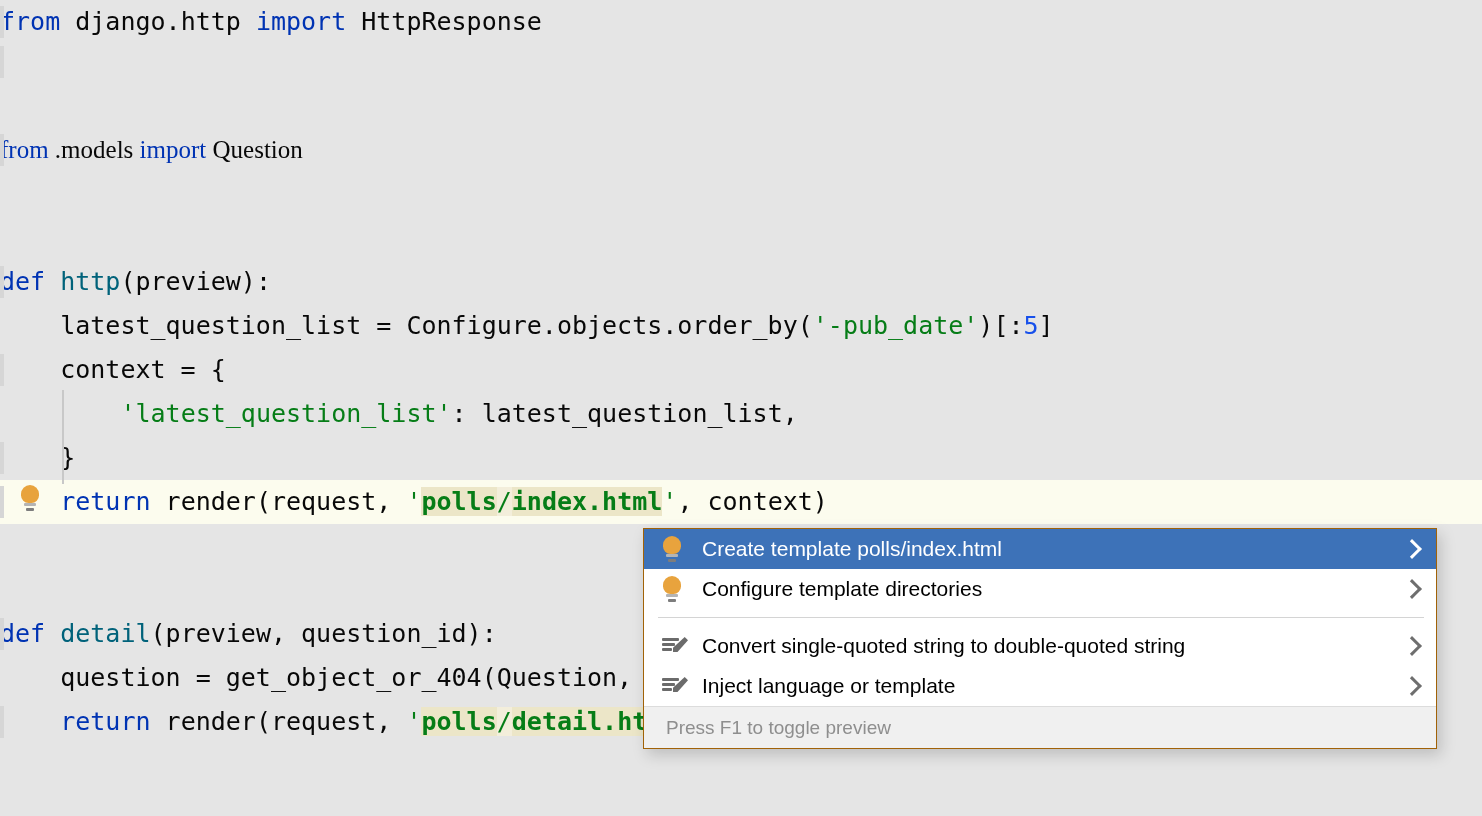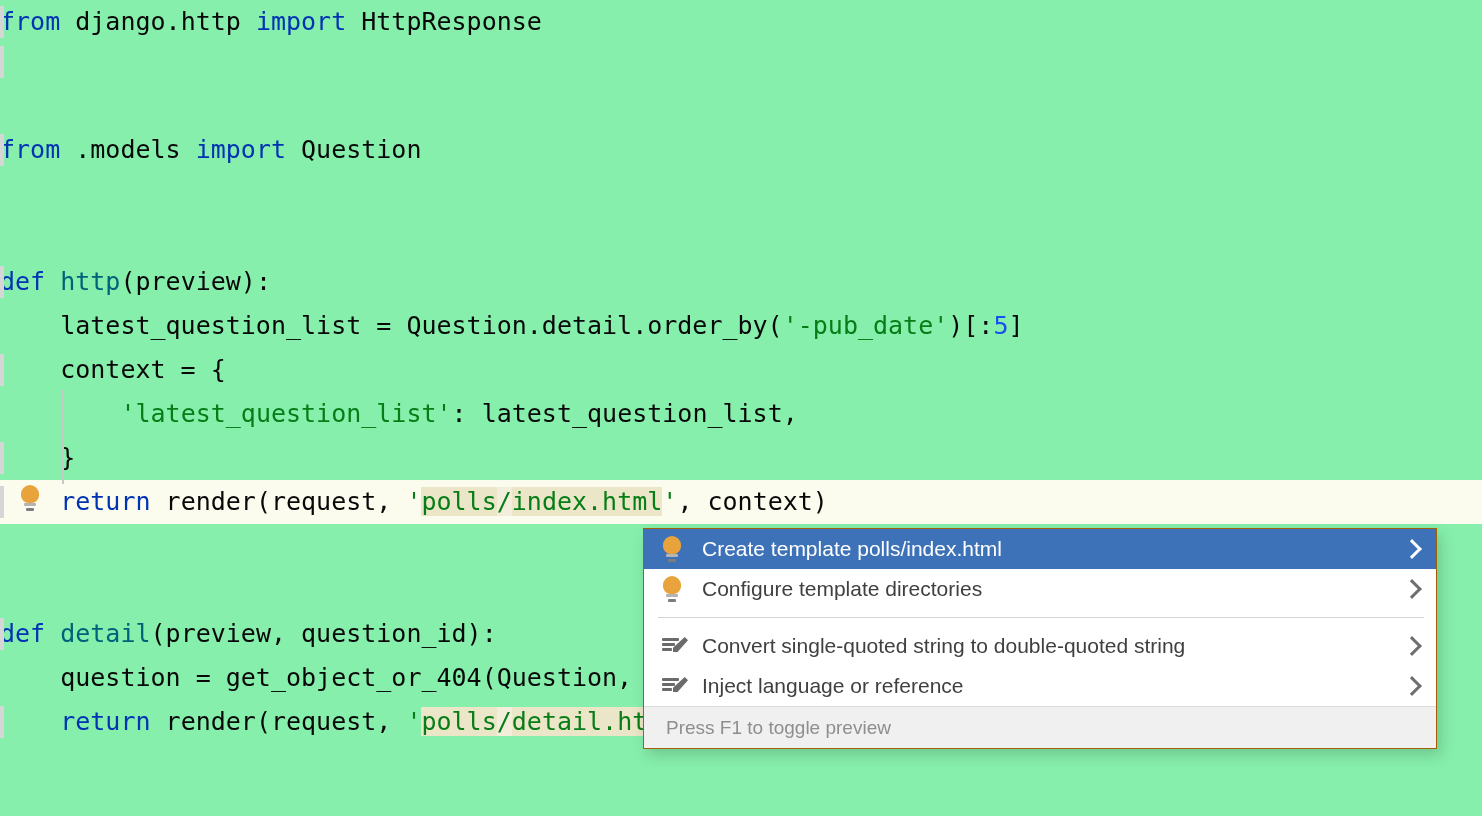--- a/index.html
+++ b/index.html
@@ -12,21 +12,21 @@
     height: 816px;
     position: relative;
     overflow: hidden;
     font-family: "Liberation Sans", sans-serif;
   }
 
   
   #editor {
     position: absolute;
     inset: 0;
-    background: #86efac;
+    background: #e5e5e5;
   }
   .code-line {
     position: absolute;
     left: 0;
     right: 0;
     height: 44px;
     line-height: 44px;
     white-space: pre;
     font-family: "DejaVu Sans Mono", "Liberation Mono", monospace;
     font-size: 25px;
@@ -53,21 +53,21 @@
   }
 
   
   .kw   { color: #0033b3; }
   .fn   { color: #00627a; }
   .str  { color: #067d17; }
   .num  { color: #1750eb; }
   .plain{ color: #080808; }
 
   
-  .hl-strong { background: #ece6c8; }
+  .hl-strong { background: #ece6c8; font-weight: bold; }
   .hl-soft   { background: #f3eedb; }
 
   
   .bulb {
     display: inline-block;
     position: relative;
     width: 20px;
     height: 26px;
     vertical-align: middle;
   }
@@ -124,21 +124,21 @@
   .menu-icon {
     width: 40px;
     flex: 0 0 40px;
     display: flex;
     align-items: center;
     justify-content: flex-start;
   }
   .menu-label {
     flex: 1 1 auto;
     font-size: 21px;
-    color: #404040;
+    color: #000000;
     white-space: nowrap;
     overflow: hidden;
     text-overflow: ellipsis;
   }
   .menu-chevron {
     flex: 0 0 48px;
     display: flex;
     align-items: center;
     justify-content: center;
     color: #6e6e6e;
@@ -196,25 +196,25 @@
   }
 </style>
 </head>
 <body>
 
 <div id="editor">
   <div id="code-lines">
       <div class="code-line" style="top: 0px;"><span class="gutter-mark" style="top: 6px; height: 32px; position: absolute;"></span><span class="txt"><span class="kw">from</span><span class="plain"> django.http </span><span class="kw">import</span><span class="plain"> HttpResponse</span></span></div>
       <div class="code-line" style="top: 40px;"><span class="gutter-mark" style="top: 6px; height: 32px; position: absolute;"></span></div>
       <div class="code-line" style="top: 84px;"><span class="txt"></span></div>
-      <div class="code-line" style="top: 128px;"><span class="gutter-mark" style="top: 6px; height: 32px; position: absolute;"></span><span class="txt"><span class="kw">from</span><span class="plain"> .models </span><span class="kw">import</span><span class="plain"> Question</span></span></div>
+      <div class="code-line" style="top: 128px; font-family: Liberation Serif, serif;"><span class="gutter-mark" style="top: 6px; height: 32px; position: absolute;"></span><span class="txt"><span class="kw">from</span><span class="plain"> .models </span><span class="kw">import</span><span class="plain"> Question</span></span></div>
       <div class="code-line" style="top: 172px;"><span class="txt"></span></div>
       <div class="code-line" style="top: 216px;"><span class="txt"></span></div>
       <div class="code-line" style="top: 260px;"><span class="gutter-mark" style="top: 6px; height: 32px; position: absolute;"></span><span class="txt"><span class="kw">def</span><span class="plain"> </span><span class="fn">http</span><span class="plain">(preview):</span></span></div>
-      <div class="code-line" style="top: 304px;"><span class="txt"><span class="plain">    latest_question_list = Question.detail.order_by(</span><span class="str">'-pub_date'</span><span class="plain">)[:</span><span class="num">5</span><span class="plain">]</span></span></div>
+      <div class="code-line" style="top: 304px;"><span class="txt"><span class="plain">    latest_question_list = Configure.objects.order_by(</span><span class="str">'-pub_date'</span><span class="plain">)[:</span><span class="num">5</span><span class="plain">]</span></span></div>
       <div class="code-line" style="top: 348px;"><span class="gutter-mark" style="top: 6px; height: 32px; position: absolute;"></span><span class="txt"><span class="plain">    context = {</span></span></div>
       <div class="code-line" style="top: 392px;"><span class="txt"><span class="plain">        </span><span class="str">'latest_question_list'</span><span class="plain">: latest_question_list,</span></span></div>
       <div class="code-line" style="top: 436px;"><span class="gutter-mark" style="top: 6px; height: 32px; position: absolute;"></span><span class="txt"><span class="plain">    }</span></span></div>
       <div class="code-line line-highlight" style="top: 480px;"><span class="gutter-mark" style="top: 6px; height: 32px; position: absolute;"></span><span class="txt"><span class="plain">    </span><span class="kw">return</span><span class="plain"> render(request, </span><span class="str">'</span><span class="str hl-strong">polls</span><span class="str hl-soft">/</span><span class="str hl-strong">index.html</span><span class="str">'</span><span class="plain">, context)</span></span></div>
       <div class="code-line" style="top: 524px;"><span class="txt"></span></div>
       <div class="code-line" style="top: 568px;"><span class="txt"></span></div>
       <div class="code-line" style="top: 612px;"><span class="gutter-mark" style="top: 6px; height: 32px; position: absolute;"></span><span class="txt"><span class="kw">def</span><span class="plain"> </span><span class="fn">detail</span><span class="plain">(preview, question_id):</span></span></div>
       <div class="code-line" style="top: 656px;"><span class="txt"><span class="plain">    question = get_object_or_404(Question, pk=question_id)</span></span></div>
       <div class="code-line" style="top: 700px;"><span class="gutter-mark" style="top: 6px; height: 32px; position: absolute;"></span><span class="txt"><span class="plain">    </span><span class="kw">return</span><span class="plain"> render(request, </span><span class="str">'</span><span class="str hl-strong">polls</span><span class="str hl-soft">/</span><span class="str hl-strong">detail.html</span><span class="str">'</span><span class="plain">, {</span></span></div>
     </div>
@@ -274,20 +274,20 @@
       </div>
       <div class="menu-item">
         <span class="menu-icon">
           <span class="pencil">
             <span class="ln l1"></span>
             <span class="ln l2"></span>
             <span class="ln l3"></span>
             <span class="nib"></span>
           </span>
         </span>
-        <span class="menu-label">Inject language or reference</span>
+        <span class="menu-label">Inject language or template</span>
         <span class="menu-chevron">
           <span class="chev"></span>
         </span>
       </div>
     </div>
   <div class="popup-hint">Press F1 to toggle preview</div>
 </div>
 
 </body></html>

